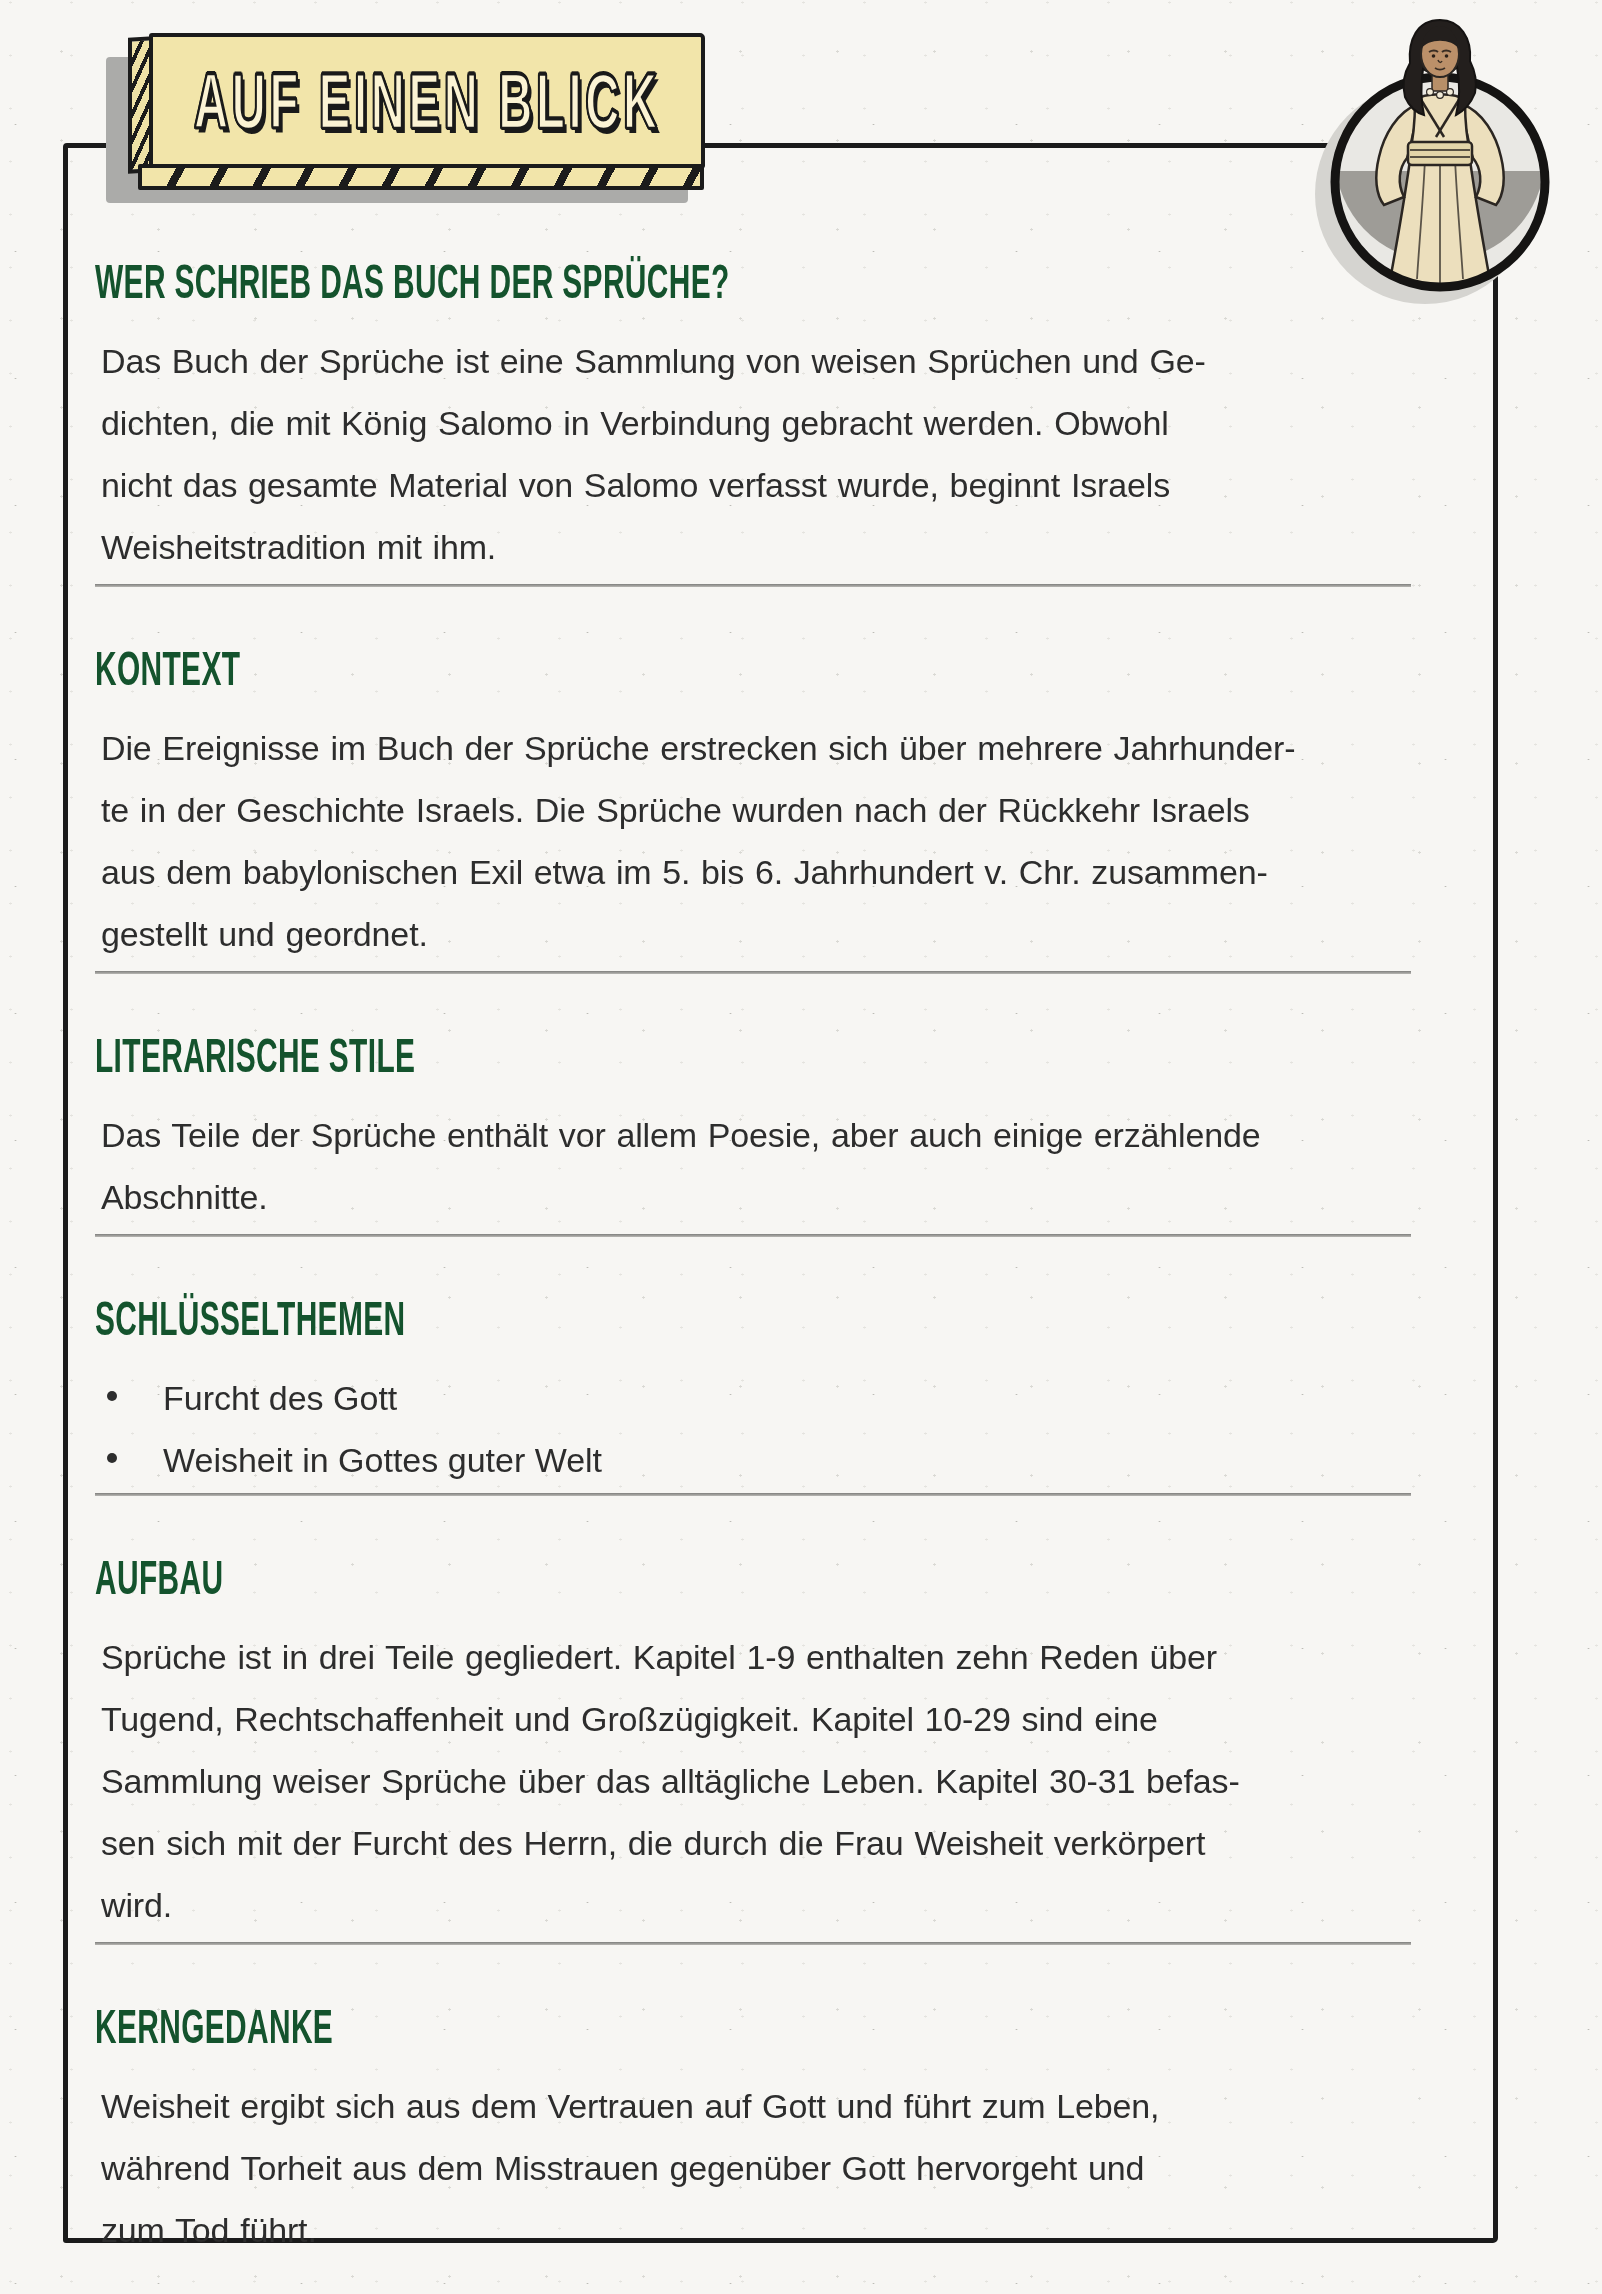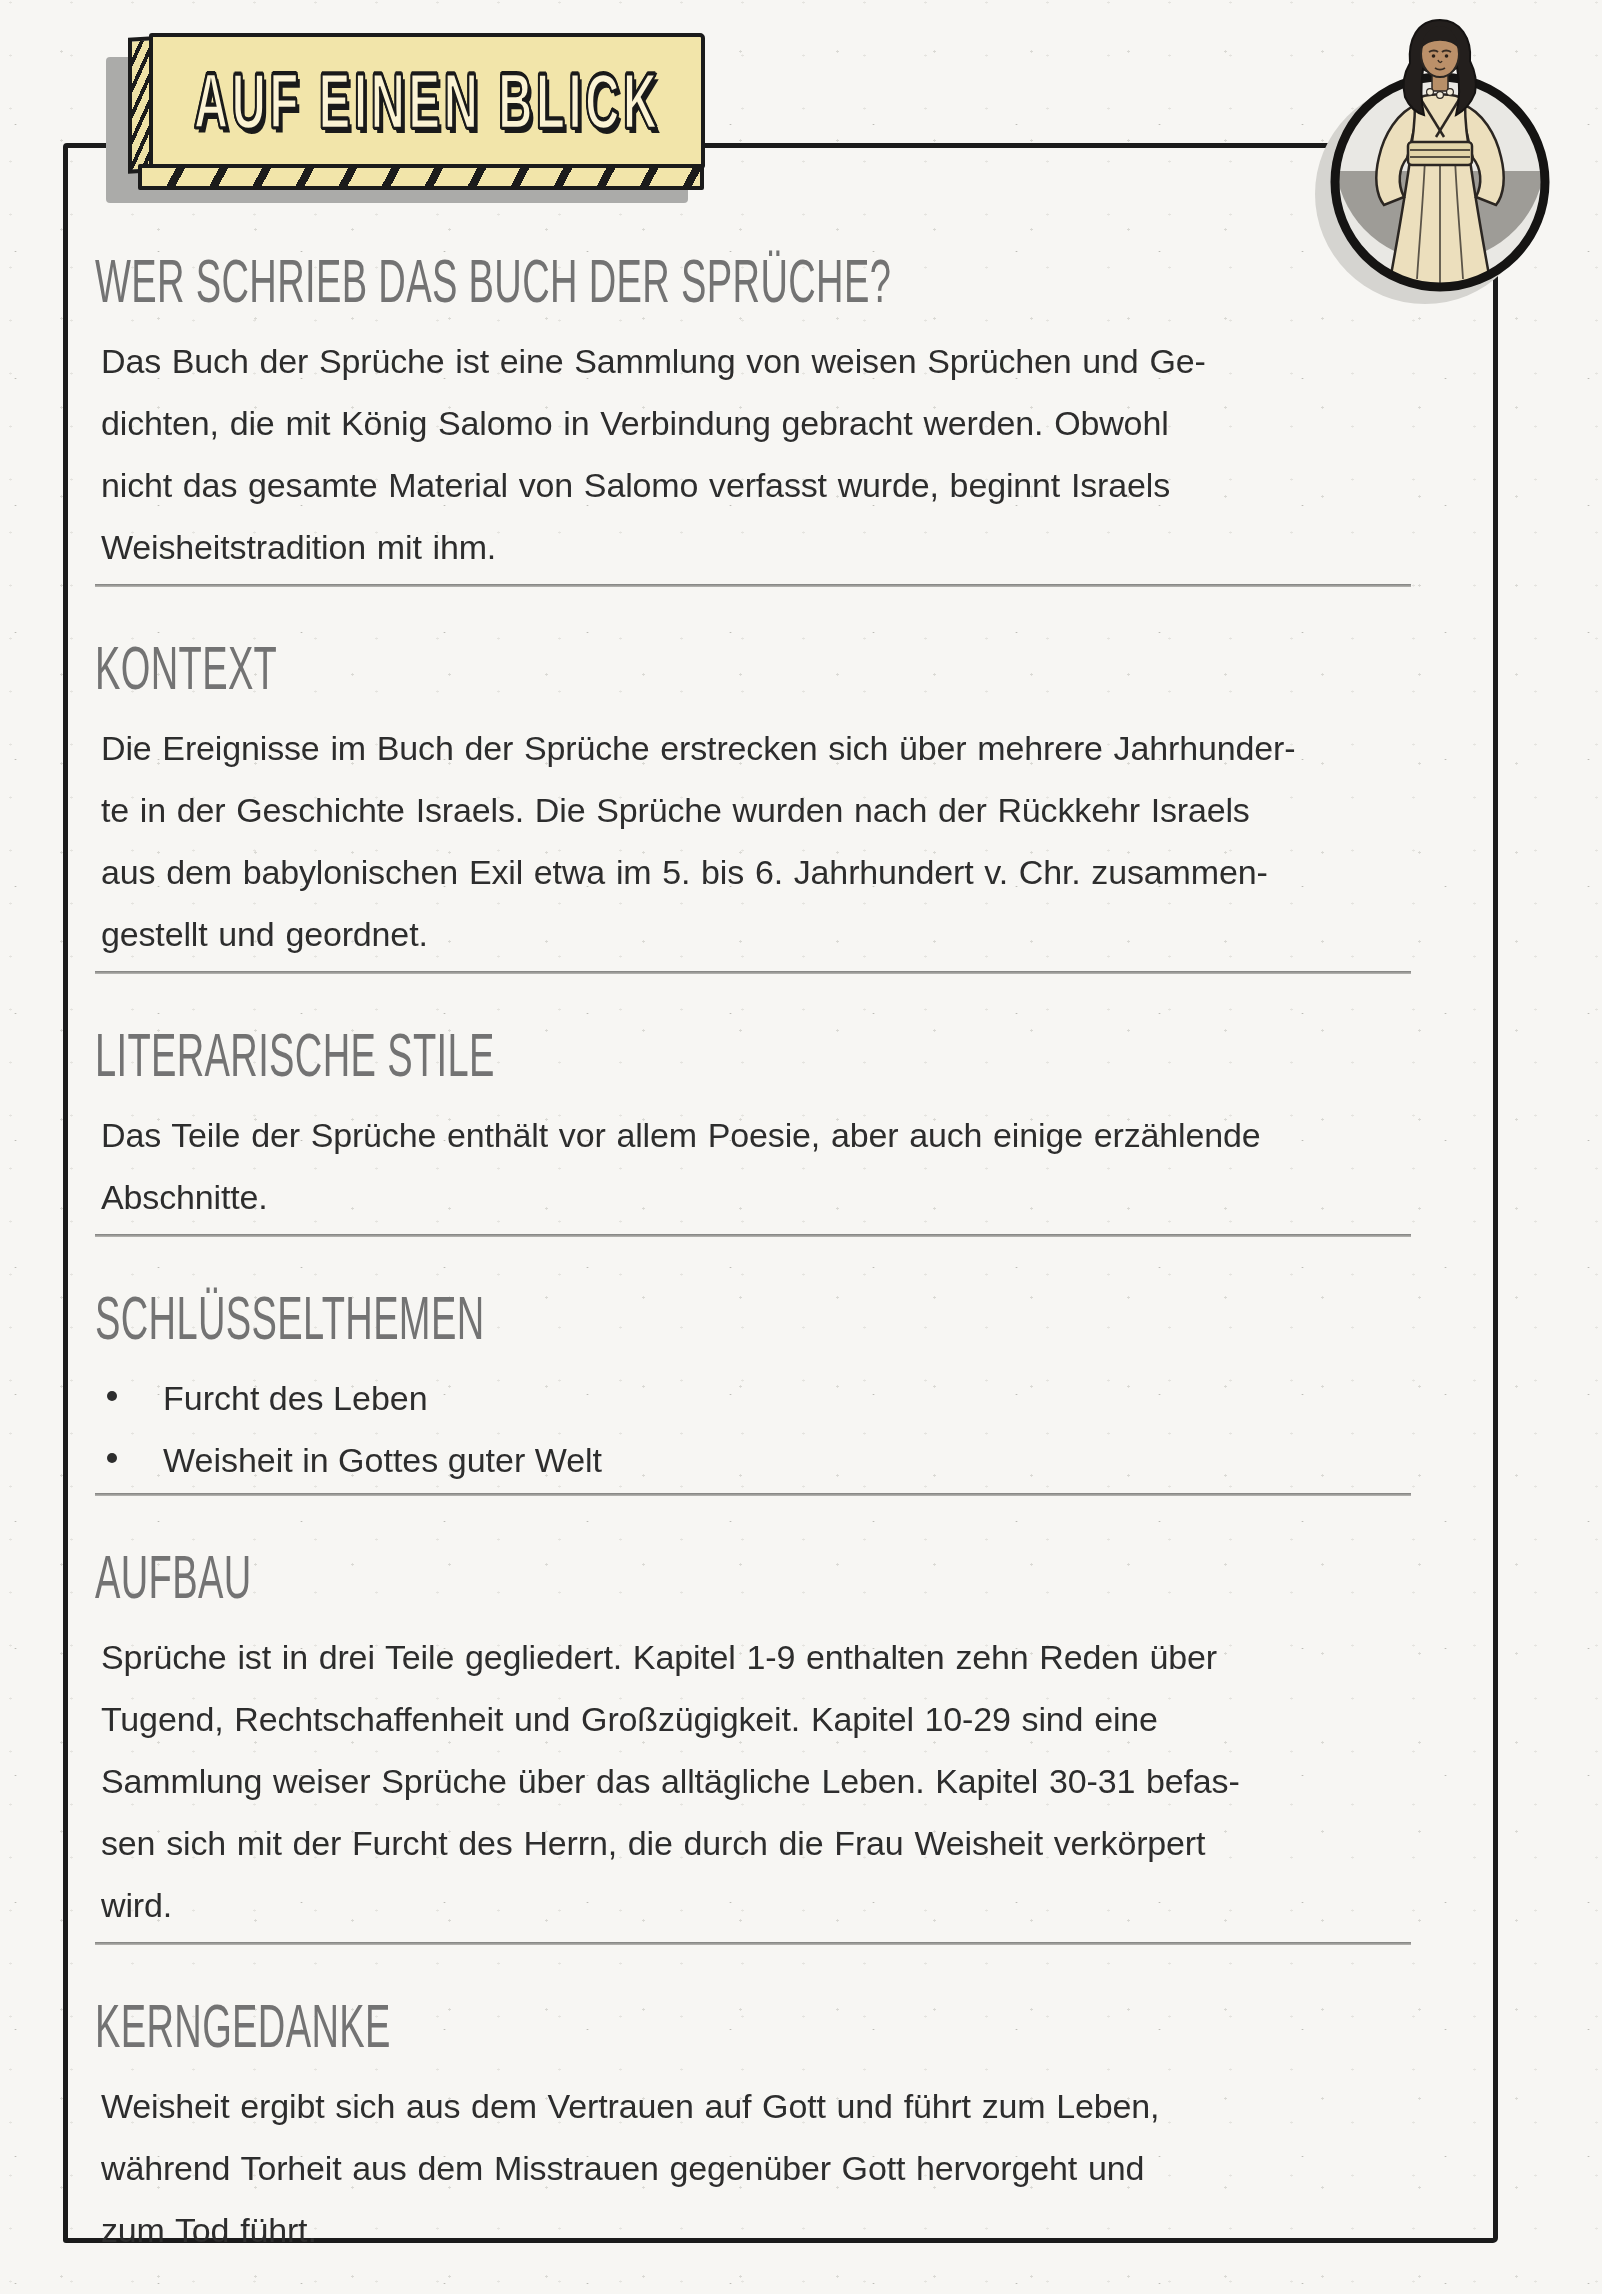--- a/index.html
+++ b/index.html
@@ -16,21 +16,21 @@
   }
   .page{position:absolute;inset:0;}
 
   
   .content-box{
     position:absolute;left:63px;top:143px;width:1435px;height:2100px;
     border:5px solid #1b1b1b;border-radius:4px 2px 5px 3px;
     box-sizing:border-box;
     padding:108px 80px 30px 27px;
   }
-  .sec h2{margin:0 0 18px 0;font-size:56px;line-height:56px;font-weight:400;color:#737373;}
+  .sec h2{margin:0 0 18px 0;font-size:44px;line-height:56px;font-weight:700;color:#14532d;}
   .sec h2 .h2t{display:inline-block;transform:scale(0.68,1.08);transform-origin:left bottom;letter-spacing:0.5px;white-space:nowrap;}
   .sec p{
     margin:6px;font-size:34px;line-height:62px;color:#2d2d2d;
     white-space:pre-line;letter-spacing:-0.15px;word-spacing:1.5px;
   }
   .rule{
     border:none;height:3px;margin:2px 2px 56px 0;
     background:linear-gradient(#7f7f7d,#b9b8b4);
   }
   .bullets{margin:0;padding:0;list-style:none;}
@@ -100,21 +100,21 @@
       <p>Das Teile der Sprüche enthält vor allem Poesie, aber auch einige erzählende
 Abschnitte.</p>
     </section>
     <hr class="rule">
 
     <section class="sec">
       <h2><span class="h2t">SCHLÜSSELTHEMEN</span></h2>
       <ul class="bullets">
         <li>
             <span class="dot"></span>
-            <span>Furcht des Leben</span>
+            <span>Furcht des Gott</span>
           </li>
         <li>
             <span class="dot"></span>
             <span>Weisheit in Gottes guter Welt</span>
           </li>
       </ul>
     </section>
     <hr class="rule">
 
     <section class="sec">

